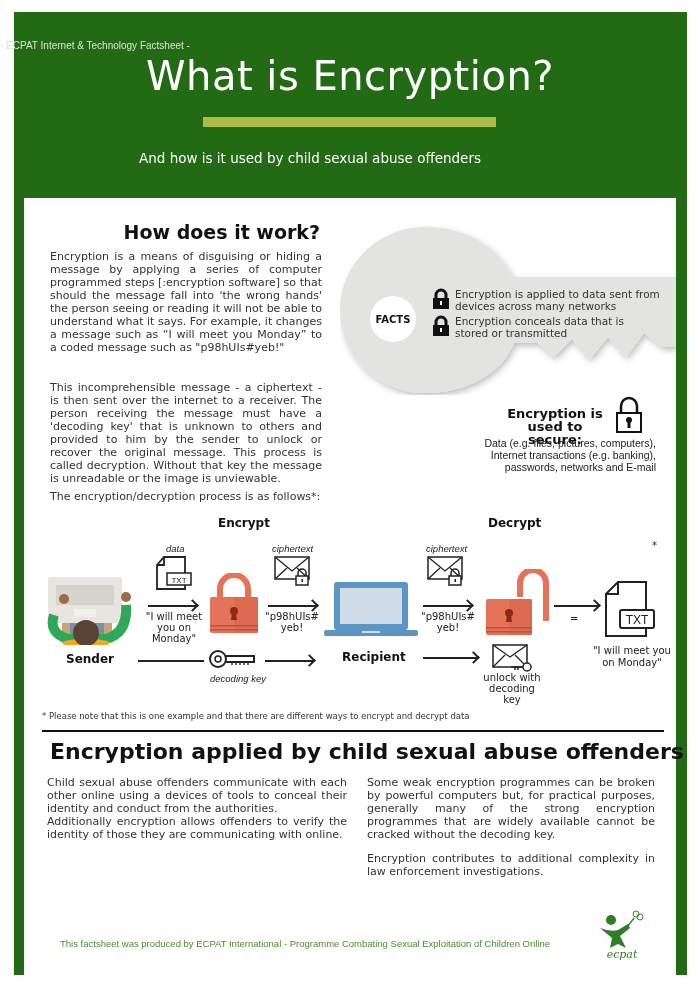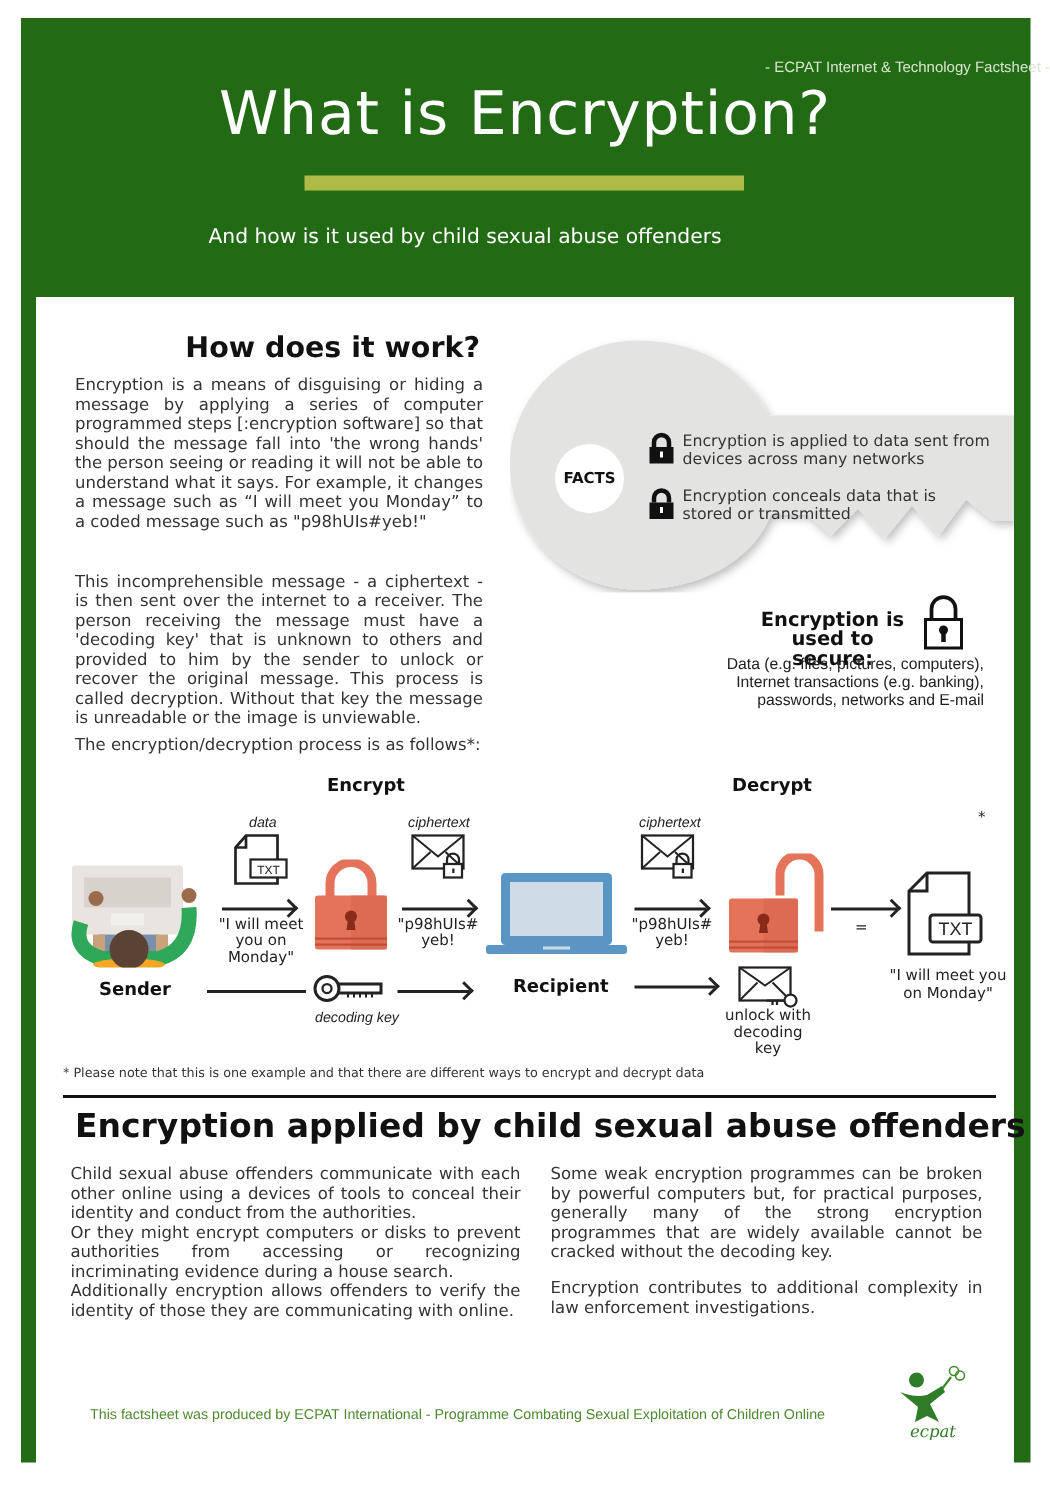--- a/index.html
+++ b/index.html
@@ -1,37 +1,37 @@
 <!DOCTYPE html>
 <html><head>
 <meta charset="utf-8">
 <style>
   html, body { margin: 0; padding: 0; background: #ffffff; }
   body { width: 700px; height: 993px; position: relative; overflow: hidden; font-family: "DejaVu Sans", sans-serif; color: #2b2b2b; }
   .frame-top { position: absolute; left: 14px; top: 12px; width: 673px; height: 186px; background: #236a14; }
   .frame-left { position: absolute; left: 14px; top: 198px; width: 10px; height: 777px; background: #236a14; }
   .frame-right { position: absolute; left: 676px; top: 198px; width: 11px; height: 777px; background: #236a14; }
-  .kicker { position: absolute; left: 0; width: 700px; top: 40px; text-align: right; color: #d7e6cf; font-family: "Liberation Sans", sans-serif; font-size: 10px; }
+  .kicker { position: absolute; left: 0; width: 700px; top: 40px; text-align: left; color: #d7e6cf; font-family: "Liberation Sans", sans-serif; font-size: 10px; }
   .title { position: absolute; left: 0; width: 700px; top: 53px; text-align: center; color: #ffffff; font-family: "DejaVu Sans", sans-serif; font-size: 40px; letter-spacing: 0.5px; }
   .title-bar { position: absolute; left: 203px; top: 117px; width: 293px; height: 10px; background: #aebc47; }
   .subtitle { position: absolute; left: 0; width: 620px; top: 150px; text-align: center; color: #ffffff; font-size: 13.5px; }
 
   .h2 { position: absolute; font-family: "DejaVu Sans", sans-serif; font-weight: bold; color: #111; }
   .how-title { left: 40px; top: 221px; width: 280px; text-align: right; font-size: 19px; }
   .para { position: absolute; font-size: 11px; line-height: 13px; text-align: justify; color: #333; }
   .p1 { left: 50px; top: 250px; width: 272px; }
   .p2 { left: 50px; top: 381px; width: 272px; }
   .p3 { left: 50px; top: 490px; width: 290px; }
 
   
   .key-svg { position: absolute; left: 340px; top: 215px; }
   .facts-badge { position: absolute; left: 370px; top: 296px; width: 46px; height: 46px; border-radius: 50%; background: #fff; display:flex; align-items:center; justify-content:center; font-weight: bold; font-size: 10px; color: #111; }
   .fact { position: absolute; left: 432px; display: flex; align-items: flex-start; gap: 5px; }
   .fact .txt { font-size: 10.5px; line-height: 12px; color: #333; }
-  .fact1 { top: 288px; } .fact2 { top: 325px; justify-content: center; }
+  .fact1 { top: 288px; } .fact2 { top: 315px; justify-content: center; }
 
   .secure-title { position: absolute; left: 500px; top: 407px; width: 110px; text-align: center; font-weight: bold; font-size: 13px; line-height: 13px; color: #111; }
   .secure-lock { position: absolute; left: 614px; top: 396px; }
   .secure-list { position: absolute; left: 460px; top: 437px; width: 196px; text-align: right; font-family: "Liberation Sans", sans-serif; font-size: 10.5px; line-height: 12px; color: #222; }
 
   
   .lbl { position: absolute; font-size: 10px; color: #222; text-align: center; }
   .lbl-i { font-style: italic; font-family: "Liberation Sans", sans-serif; font-size: 9.5px; }
   .phase { position: absolute; font-weight: bold; font-size: 12px; color: #111; }
   .actor { position: absolute; font-weight: bold; font-size: 12px; color: #111; }
@@ -231,21 +231,20 @@
   <div>unlock with</div>
   <div>decoding key</div>
 </div>
 
 <div class="footnote">* Please note that this is one example and that there are different ways to encrypt and decrypt data</div>
 <div class="rule"></div>
 <div class="h2 offenders-title">Encryption applied by child sexual abuse offenders</div>
 
 <div class="para p4">
   <div>Child sexual abuse offenders communicate with each other online using a devices of tools to conceal their identity and conduct from the authorities.</div>
-  <div>Or they might encrypt computers or disks to prevent authorities from accessing or recognizing incriminating evidence during a house search.</div>
   <div>Additionally encryption allows offenders to verify the identity of those they are communicating with online.</div>
 </div>
 <div class="para p5">Some weak encryption programmes can be broken by powerful computers but, for practical purposes, generally many of the strong encryption programmes that are widely available cannot be cracked without the decoding key.</div>
 <div class="para p6">Encryption contributes to additional complexity in law enforcement investigations.</div>
 
 <div class="footer">This factsheet was produced by ECPAT International - Programme Combating Sexual Exploitation of Children Online</div>
 <svg class="logo" width="48" height="52" viewBox="0 0 48 52">
   <circle cx="38" cy="6" r="3" fill="none" stroke="#3b8a2a" stroke-width="1"></circle>
   <circle cx="42" cy="9" r="3" fill="none" stroke="#3b8a2a" stroke-width="1"></circle>
   <path d="M36,10 L30,18" stroke="#3b8a2a" stroke-width="1.5"></path>

